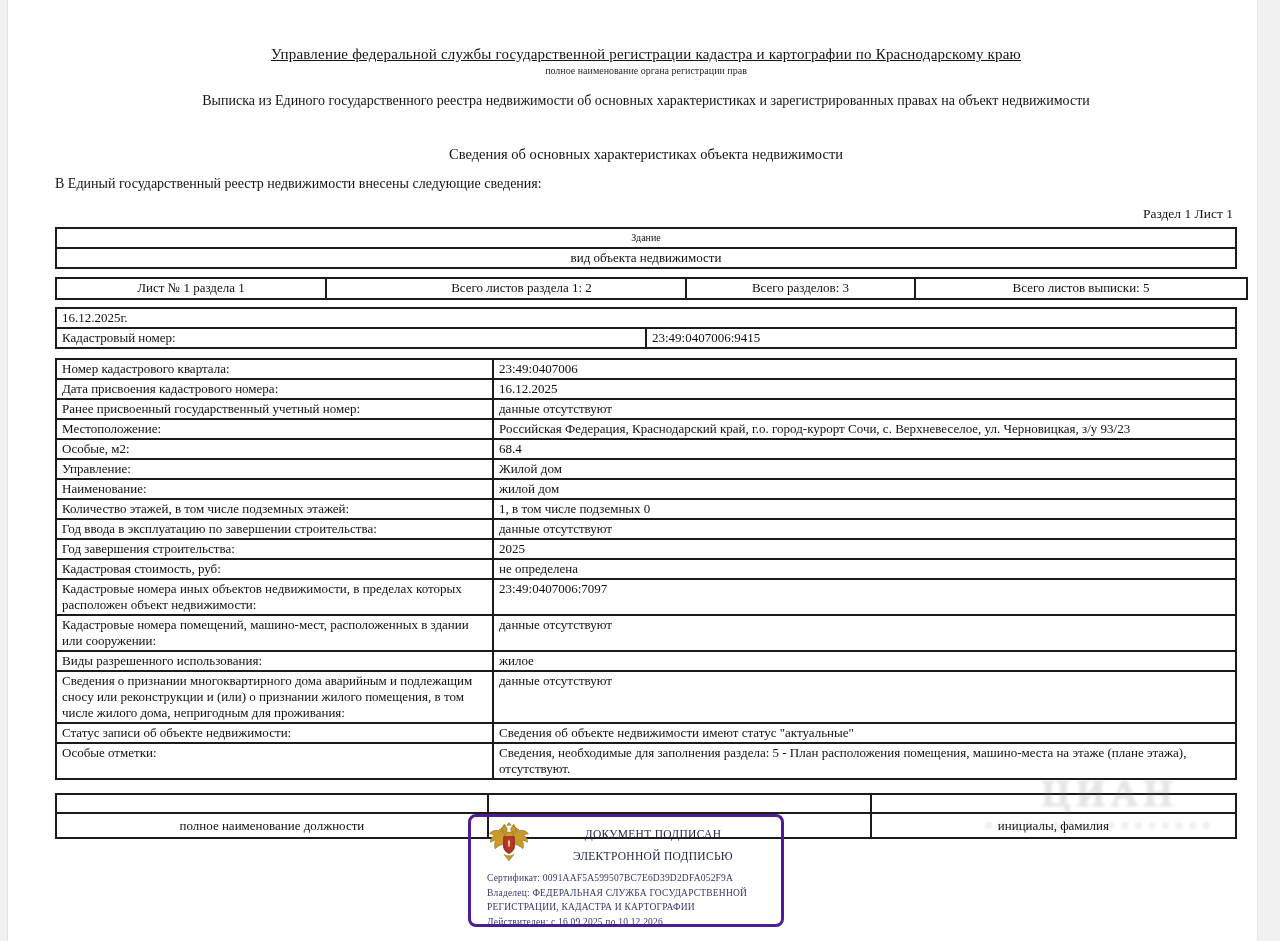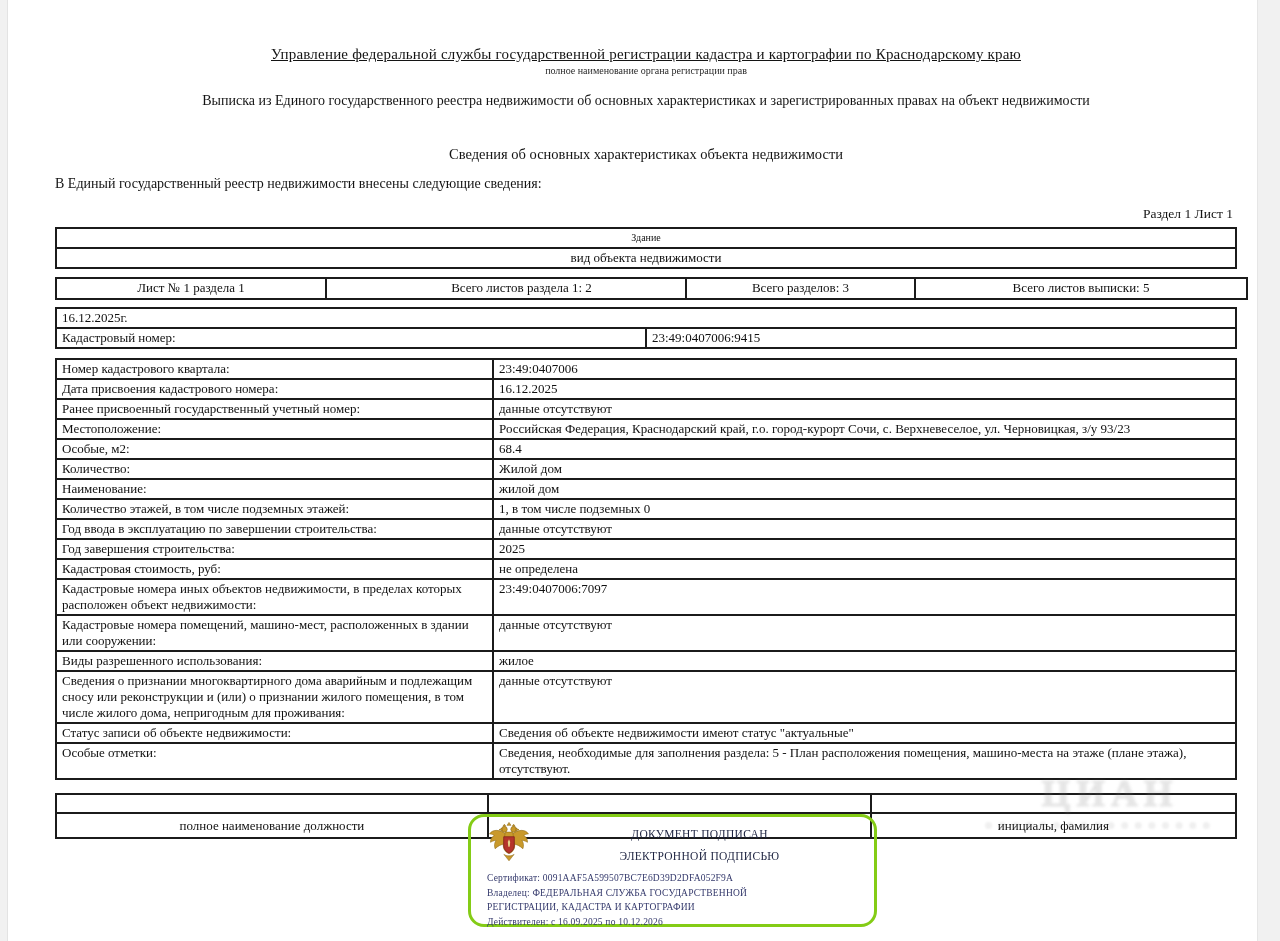--- a/index.html
+++ b/index.html
@@ -40,22 +40,22 @@
   .col-label { width:437px;margin-left:12px; }
   .col-c1 { width:270px; } .col-c2 { width:360px;padding-left:36px; } .col-c3 { width:229px; } .col-c4 { width:332px;margin-left:34px; }
 
   .tbl-sign { margin-top:13px;padding-left:40px; }
   .tbl-sign td { text-align:center; }
   .tbl-sign .r1 td { height:19px; }
   .tbl-sign .r2 td { height:25px; padding-top:4px; }
   .sc1 { width:415px; } .sc2 { width:368px; } .sc3 { width:351px; }
 
   .stamp {
-    position:absolute; left:468px; top:814px; width:409px; height:113px;
-    border:3px solid #84cc16; border-radius:16px; background:transparent; z-index:3;
+    position:absolute; left:468px; top:814px; width:316px; height:113px;
+    border:3px solid #4c1d95; border-radius:8px; background:transparent; z-index:3;
   }
   .stamp-head { position:absolute; left:62px; right:8px; text-align:center;
     font-size:11.5px; color:#1d2340; letter-spacing:.3px; }
   .stamp-head.l1 { top:11px; }
   .stamp-head.l2 { top:33px; }
   .stamp-eagle { position:absolute; left:15px; top:4px; width:46px; height:50px; }
   .cert-block { position:absolute; left:16px; top:54px; right:8px;
     font-size:9.5px; line-height:14.5px; color:#33386b; letter-spacing:.2px; }
 
   .watermark {
@@ -138,21 +138,21 @@
         </tr>
         <tr>
           <td class="col-label">Местоположение:</td>
           <td>Российская Федерация, Краснодарский край, г.о. город-курорт Сочи, с. Верхневеселое, ул. Черновицкая, з/у 93/23</td>
         </tr>
         <tr>
           <td class="col-label">Особые, м2:</td>
           <td>68.4</td>
         </tr>
         <tr>
-          <td class="col-label">Количество:</td>
+          <td class="col-label">Управление:</td>
           <td>Жилой дом</td>
         </tr>
         <tr>
           <td class="col-label">Наименование:</td>
           <td>жилой дом</td>
         </tr>
         <tr>
           <td class="col-label">Количество этажей, в том числе подземных этажей:</td>
           <td>1, в том числе подземных 0</td>
         </tr>

